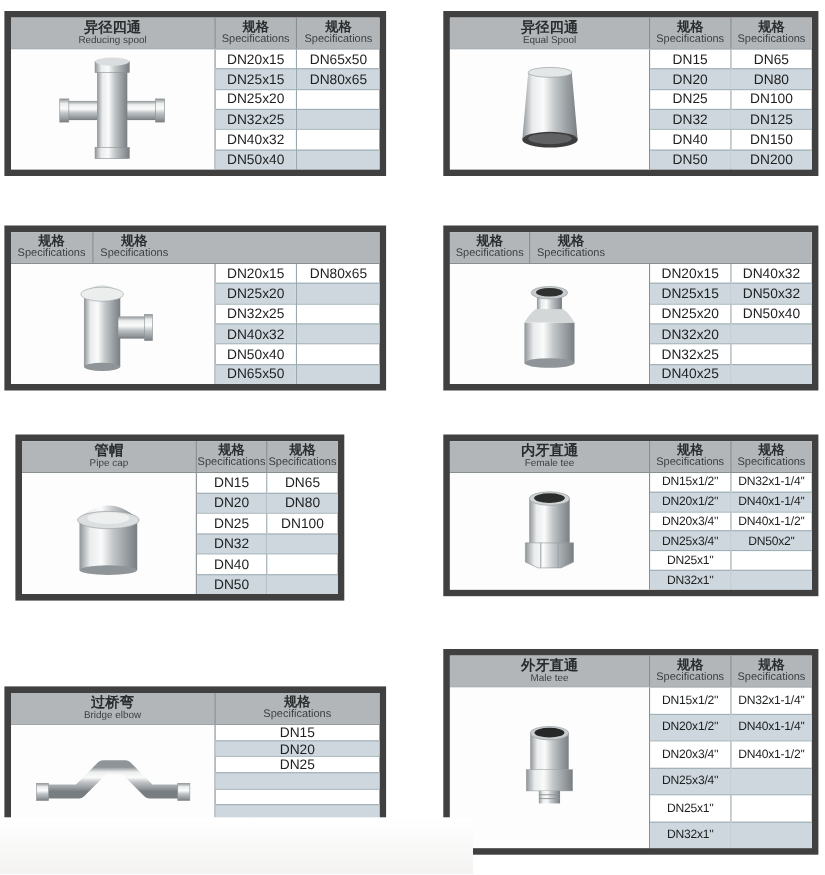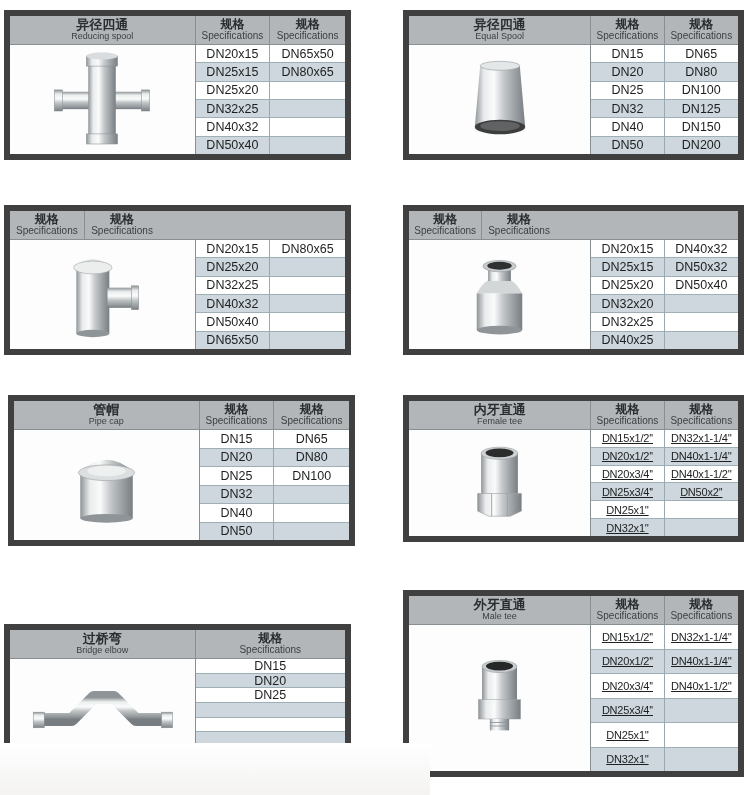--- a/index.html
+++ b/index.html
@@ -23,21 +23,21 @@
   .body{display:flex;flex:1;border-top:1px solid #878f93;min-height:0;}
   .img-cell{flex:0 0 55.4%;border-right:1px solid #878f93;background:#fdfdfd;
             display:flex;align-items:center;justify-content:center;box-sizing:border-box;}
   .spec-col{flex:0 0 22.3%;display:flex;flex-direction:column;border-right:1px solid #9aa8af;box-sizing:border-box;}
   .spec-col:last-child{border-right:none;}
   .spec-col-wide{flex:0 0 44.6%;display:flex;flex-direction:column;box-sizing:border-box;}
   .cell{flex:1;display:flex;align-items:center;justify-content:center;
         font-size:12.5px;color:#1d1f20;border-top:1px solid #9fafb6;min-height:0;}
   .cell:first-child{border-top:none;}
   .cell:nth-child(even){background:#cdd7dd;}
-  .dense .cell{font-size:11px;letter-spacing:-0.2px;text-decoration:underline;}
+  .dense .cell{font-size:11px;letter-spacing:-0.2px;}
   .photo{display:block;}
   .fade{position:absolute;left:0;bottom:0;width:430px;height:52px;
         background:linear-gradient(180deg, #ffffff 0%, #f4f3f2 100%);}
 </style>
 </head>
 <body>
 
 <svg width="0" height="0" style="position:absolute">
   <defs>
     <linearGradient id="chromeH" x1="0" y1="0" x2="1" y2="0">
@@ -226,21 +226,21 @@
         <div class="cell">DN40x32</div>
         <div class="cell">DN50x32</div>
         <div class="cell">DN50x40</div>
         <div class="cell"></div>
         <div class="cell"></div>
         <div class="cell"></div>
       </div>
     </div>
   </div>
 
-  <div class="card" style="left:8px;top:395px;width:347px;height:151px">
+  <div class="card" style="left:14px;top:395px;width:299px;height:151px">
     <div class="hdr">
       <div class="hdr-cell hdr-title">
         <div class="zh">管帽</div>
         <div class="en">Pipe cap</div>
       </div>
       <div class="hdr-cell hdr-spec">
         <div class="zh">规格</div>
         <div class="en">Specifications</div>
       </div>
       <div class="hdr-cell hdr-spec">

